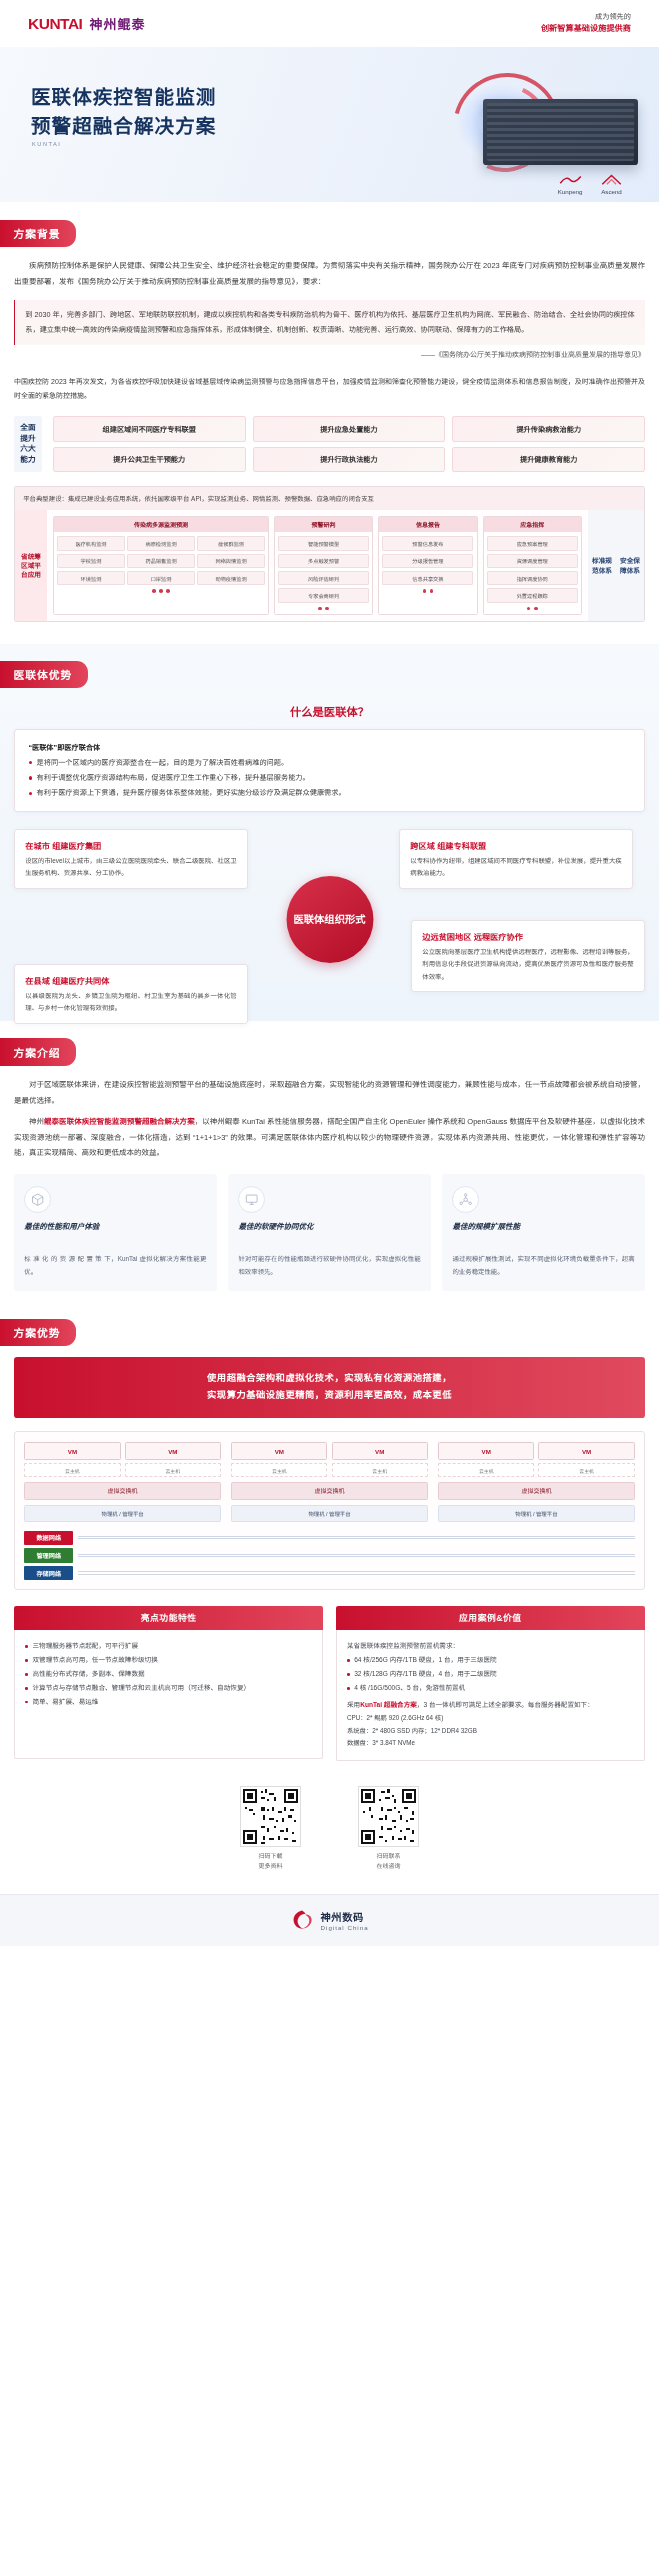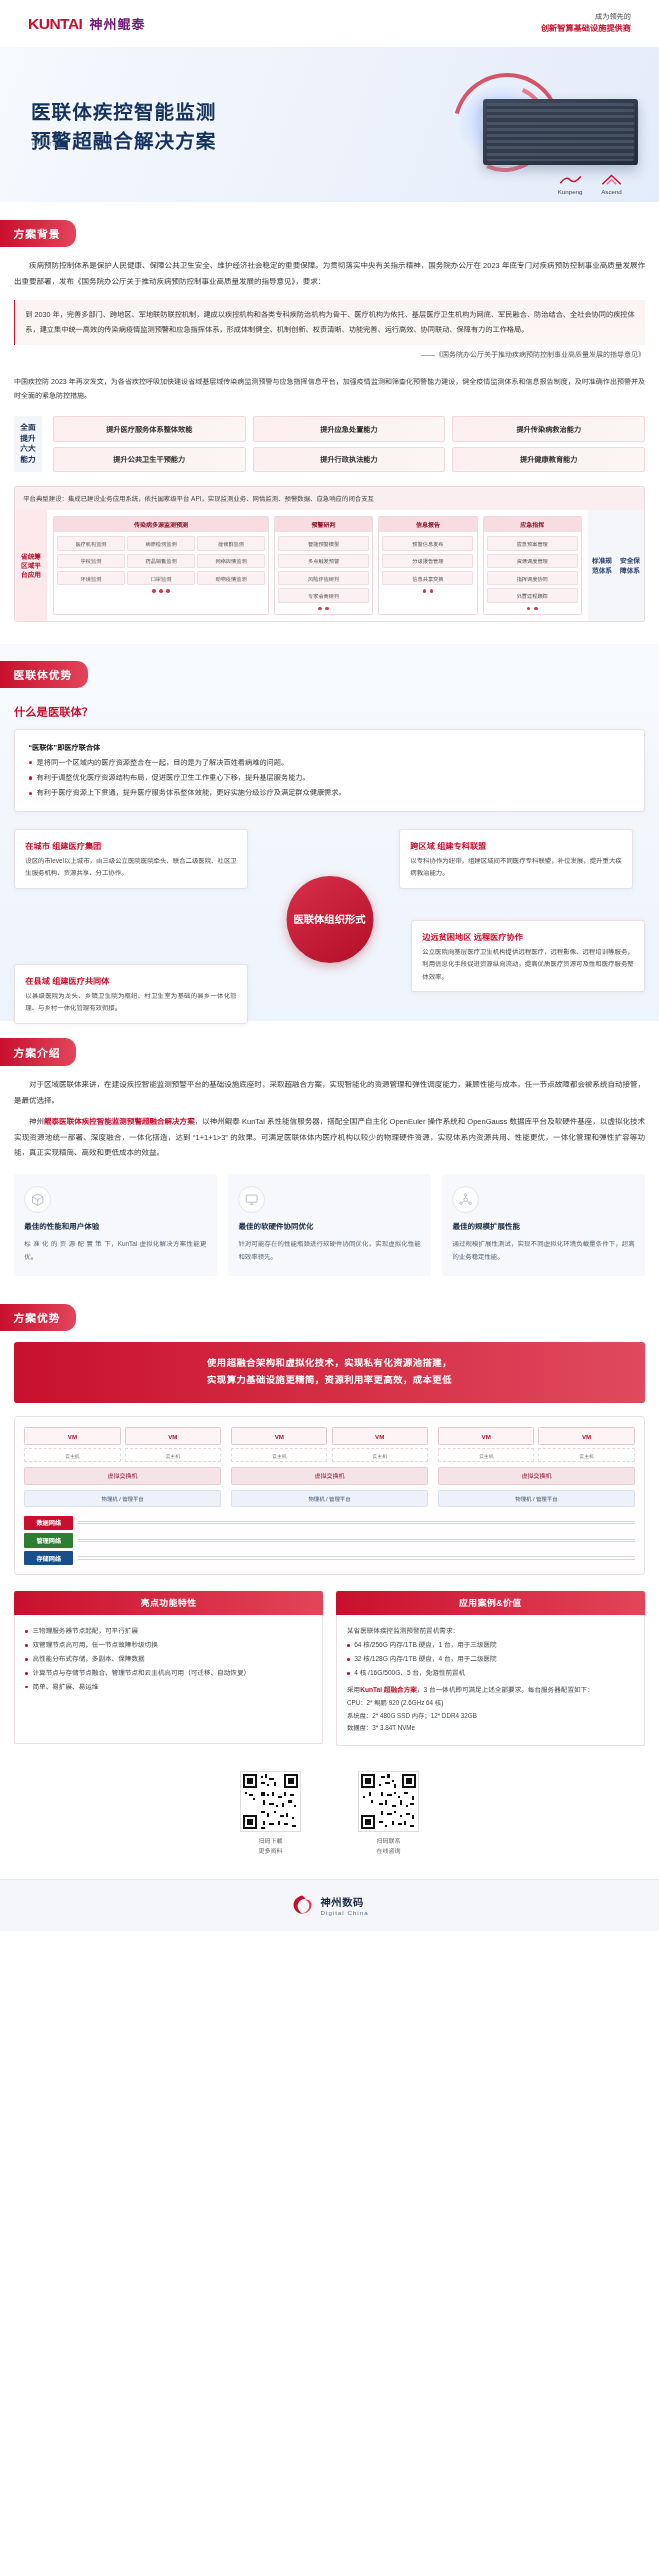--- a/index.html
+++ b/index.html
@@ -34,21 +34,20 @@
   .hero {
     position: relative;
     height: 155px;
     background: linear-gradient(110deg,#f6f9fd 0%, #eef3fb 45%, #e3ecfa 100%);
     overflow: hidden;
   }
   .hero-title {
     position: absolute; left: 31px; top: 36px;
     font-size: 19.6px; font-weight: bold; color: #15335e; line-height: 1.5;
     letter-spacing: 1px;
-    margin-top: 15px;
   }
   .hero-sub {
     position: absolute; left: 32px; top: 94px;
     font-size: 5.7px; color: #7b8aa1; letter-spacing: 1.5px;
   }
   .hero-art {
     position: absolute; right: -10.3px; top: 5.2px; width: 319px; height: 139px;
   }
   .hero-glow {
     position:absolute; right:124px; top:32px; width:88px; height:77px;
@@ -169,21 +168,21 @@
   }
   .chip-row { display: flex; gap: 2.6px; }
   .chip-row .chip { flex: 1; }
   .dots { display:flex; justify-content:center; gap:3.6px; padding-bottom:4.1px;}
   .dot { width:3.6px; height:3.6px; border-radius:50%; background:#d23b4e; }
 
   
   .tint { background: linear-gradient(180deg,#f7fafd,#eef4fb); padding-bottom: 21.6px; }
 
   .center-title {
-    text-align: left; font-size: 11.3px; font-weight: bold; color: #c8102e;
+    text-align: center; font-size: 11.3px; font-weight: bold; color: #c8102e;
     margin: 15.5px 0 9.3px;
   }
 
   .def-card {
     background: #fff; border: 0.5px solid #ecdfe2; border-radius: 3.1px;
     padding: 10.3px 13.4px; font-size: 7.2px; line-height: 2.1; color: #3b3b3b;
     box-shadow: 0 1px 5.2px rgba(40,60,100,.05);
   }
   .def-card .lead { font-weight: bold; color: #222; }
   .bullet { position: relative; padding-left: 8.2px; }
@@ -219,21 +218,21 @@
   .triple { display: flex; gap: 11.3px; margin-top: 13.4px; }
   .tri-card {
     flex: 1; background: #f6f8fc; border-radius: 3.1px; padding: 11.3px 10.3px 12.4px;
     text-align: left;
   }
   .tri-icon {
     width: 27px; height: 27px; border-radius: 50%; background: #fff;
     border: 0.5px solid #e0e6ef; display: flex; align-items: center; justify-content: center;
     margin-bottom: 7.2px;
   }
-  .tri-title { font-size: 7.5px; font-weight: bold; color: #24324a; margin-bottom: 7px; }
+  .tri-title { font-size: 7.5px; font-weight: bold; color: #24324a; margin-bottom: 22px; font-style: italic; }
   .tri-txt { font-size: 6.4px; line-height: 2; color: #5a6476; text-align: justify; }
 
   
   .adv-banner {
     margin-top: 11.3px;
     background: linear-gradient(90deg,#c8102e,#e04a5e);
     color: #fff; border-radius: 3.1px; padding: 12.4px 15.5px;
     font-size: 9.3px; line-height: 1.9; font-weight: bold; text-align: center;
     letter-spacing: 0.5px;
   }
@@ -364,21 +363,21 @@
         <div class="left">
           <div class="quote-card">到 2030 年，完善多部门、跨地区、军地联防联控机制，建成以疾控机构和各类专科疾防治机构为骨干、医疗机构为依托、基层医疗卫生机构为网底、军民融合、防治结合、全社会协同的疾控体系，建立集中统一高效的传染病疫情监测预警和应急指挥体系，形成体制健全、机制创新、权责清晰、功能完善、运行高效、协同联动、保障有力的工作格局。</div>
           <div class="quote-line">——《国务院办公厅关于推动疾病预防控制事业高质量发展的指导意见》</div>
         </div>
         <div class="right cap-right">中国疾控防 2023 年再次发文，为各省疾控呼吸加快建设省域基层域传染病监测预警与应急指挥信息平台，加强疫情监测和筛查化预警能力建设，健全疫情监测体系和信息报告制度，及时准确作出预警并及时全面的紧急防控措施。</div>
       </div>
 
       <div class="cap-wrap">
         <div class="cap-label">全面提升六大能力</div>
         <div class="cap-grid">
-          <div class="cap-item">提升医疗服务体系整体效能</div>
+          <div class="cap-item">组建区域间不同医疗专科联盟</div>
           <div class="cap-item">提升应急处置能力</div>
           <div class="cap-item">提升传染病救治能力</div>
           <div class="cap-item">提升公共卫生干预能力</div>
           <div class="cap-item">提升行政执法能力</div>
           <div class="cap-item">提升健康教育能力</div>
         </div>
       </div>
 
       <div class="plat">
         <div class="plat-top">平台典型建设：集成已建设业务应用系统，依托国家级平台 API，实现监测业务、网情监测、预警数据、应急响应的闭合支互</div>

